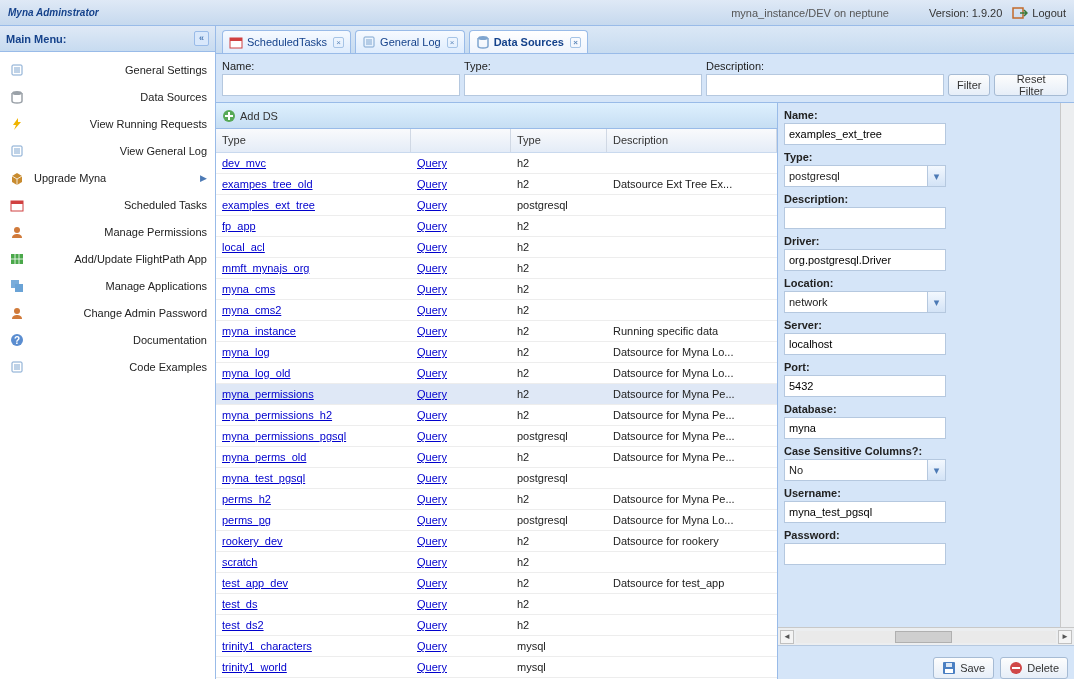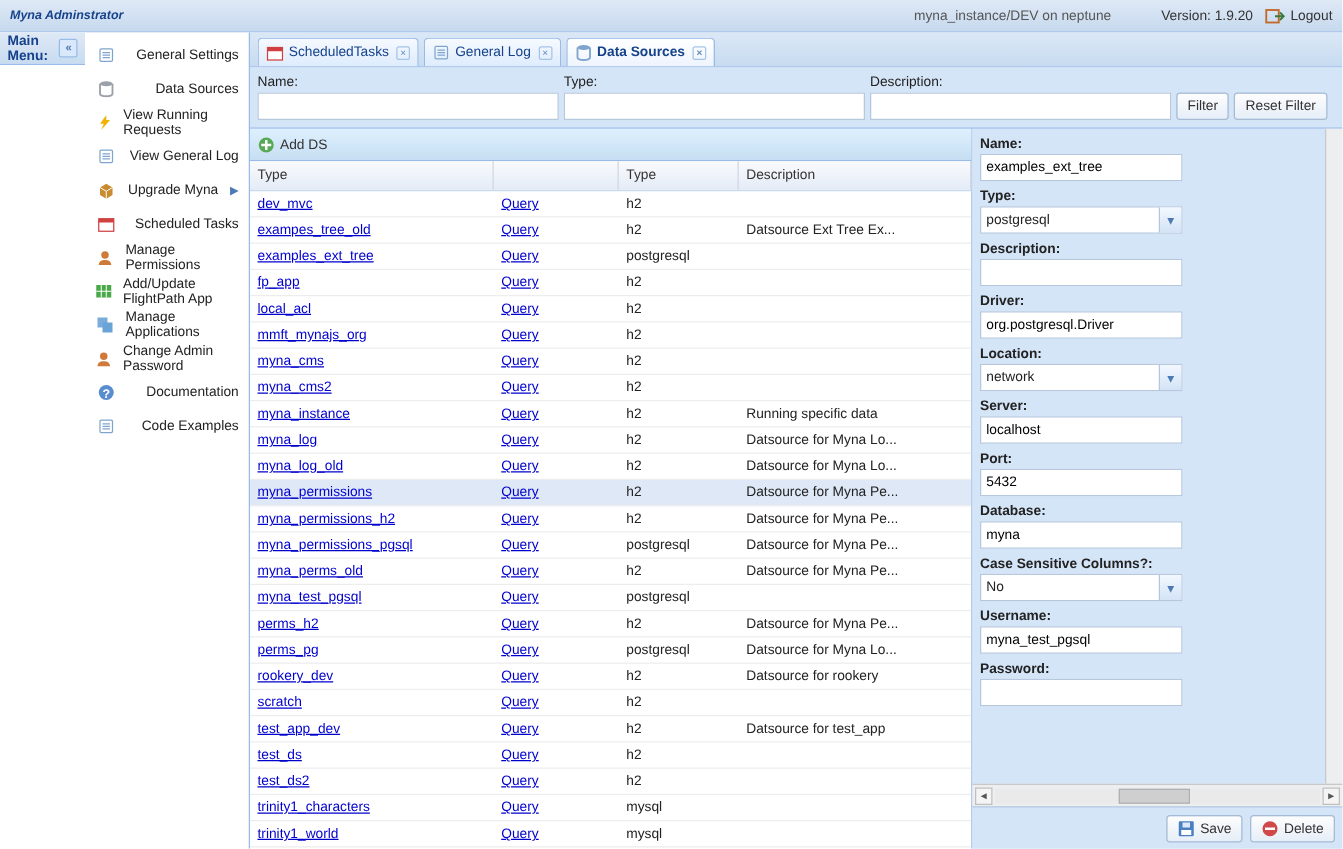--- a/index.html
+++ b/index.html
@@ -28,25 +28,25 @@
   flex: 1;
 }
 .titlebar .instance { color: #555; margin-right: 40px; }
 .titlebar .version { color: #333; margin-right: 10px; }
 .titlebar .logout { display: flex; align-items: center; cursor: pointer; color: #333; }
 .titlebar .logout svg { margin-right: 4px; }
 
 .body-row { display: flex; height: calc(100% - 26px); }
 
 .sidebar {
-  width: 200px;
+  width: 216px;
   border-right: 1px solid #99bbe8;
   background: #fff;
   display: flex;
-  flex-direction: row;
+  flex-direction: column;
 }
 .sidebar-header {
   height: 26px;
   background: linear-gradient(#dfe9f6, #c7dbf0);
   border-bottom: 1px solid #99bbe8;
   display: flex;
   align-items: center;
   padding: 0 6px;
   color: #15428b;
   font-weight: bold;
@@ -164,21 +164,21 @@
 }
 .detail-hscroll {
   height: 18px; background: #eceef0; border-top: 1px solid #c8c8c8;
   display: flex; align-items: center; justify-content: space-between; padding: 0 2px;
 }
 .detail-hscroll .arrow-btn { width: 14px; height: 14px; border: 1px solid #c0c0c0; background: #f4f4f4; font-size: 8px; line-height: 12px; text-align: center; color: #555; cursor: pointer; }
 .detail-hscroll .track { flex: 1; height: 12px; margin: 0 2px; background: #eaeaea; position: relative; }
 .detail-hscroll .thumb { position: absolute; top: 0; bottom: 0; left: 38%; width: 22%; background: #cfcfcf; border: 1px solid #b0b0b0; }
 .detail-buttons {
   height: 34px; background: #d5e5f8; border-top: 1px solid #b6c9e0;
-  display: flex; align-items: center; justify-content: flex-end; gap: 6px; padding: 0 6px;
+  display: flex; align-items: flex-end; justify-content: flex-end; gap: 6px; padding: 0 6px;
 }
 
 
 .grid-body::-webkit-scrollbar, .detail-scroll::-webkit-scrollbar { width: 14px; }
 .grid-body::-webkit-scrollbar-track, .detail-scroll::-webkit-scrollbar-track { background: #eceef0; }
 .grid-body::-webkit-scrollbar-thumb, .detail-scroll::-webkit-scrollbar-thumb { background: #c9c9c9; border: 1px solid #b3b3b3; }
 
 
 svg { display: block; }
 </style>

